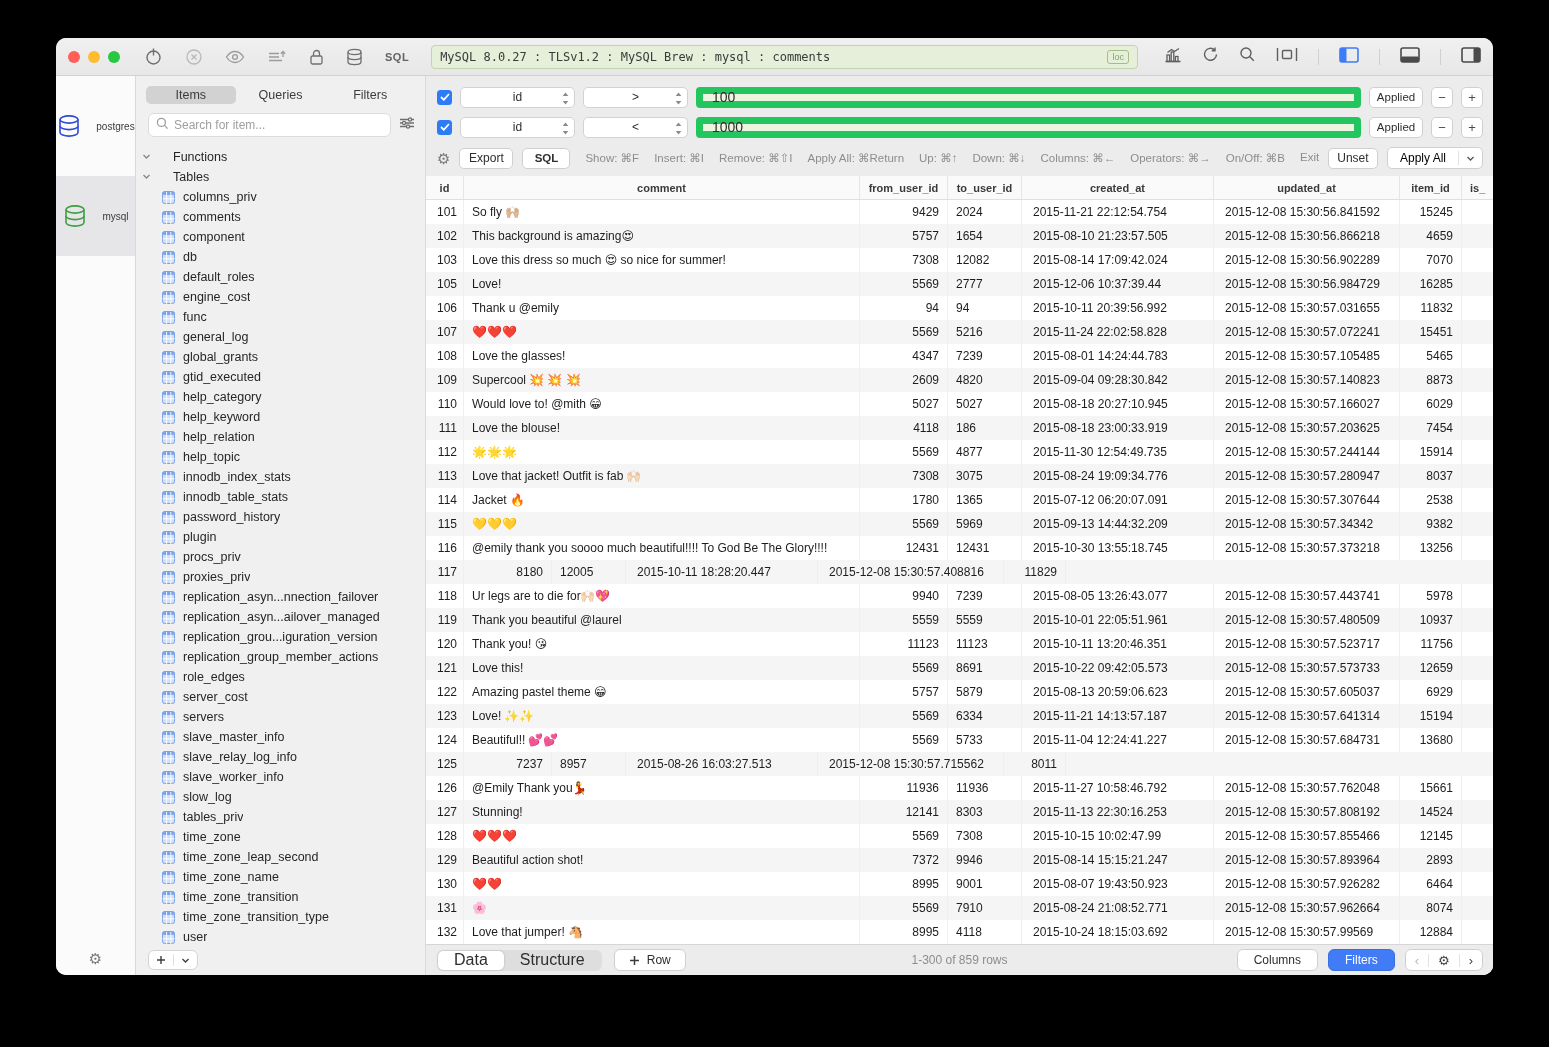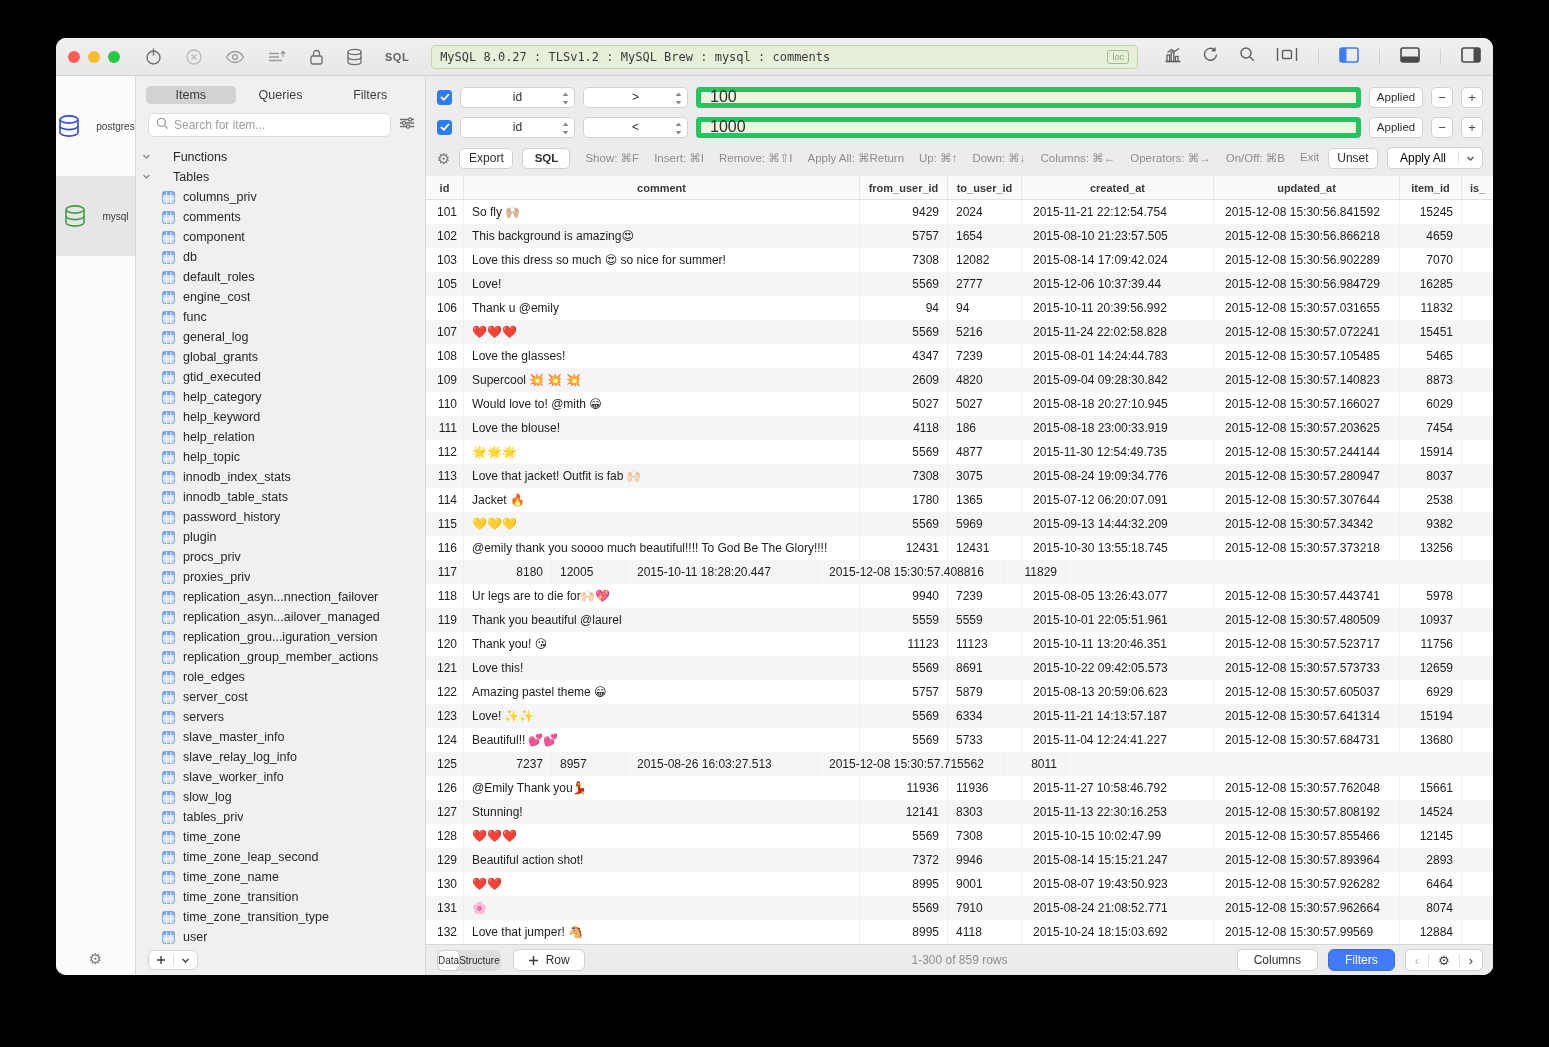--- a/index.html
+++ b/index.html
@@ -52,21 +52,21 @@
 
   
   .main { flex:1; display:flex; flex-direction:column; min-width:0; background:#fff; }
   .filter-panel { background:#ececec; padding:10px 10px 6px 11px; flex:0 0 auto; }
   .filter-row { display:flex; align-items:center; gap:8px; height:22px; margin-bottom:8px; }
   .checkbox { width:15px; height:15px; background:#2e7bf6; border-radius:3.5px; display:flex; align-items:center; justify-content:center; flex:0 0 15px; }
   .popup { background:#fff; border:1px solid #d2d2d2; border-radius:5px; height:21px; display:flex; align-items:center; justify-content:center; position:relative; font-size:12px; color:#2e2e2e; }
   .popup .stepper { position:absolute; right:5px; top:4px; }
   .popup.fieldsel { width:115px; }
   .popup.opsel { width:105px; }
-  .filter-value { flex:1; height:21px; background:#edf4e0; border:5px solid #22c55e; border-radius:4px; font-size:16px; color:#2e2e2e; display:flex; align-items:center; padding:0 9px; }
+  .filter-value { flex:1; height:21px; background:#edf4e0; border:7px solid #22c55e; border-radius:4px; font-size:14px; color:#2e2e2e; display:flex; align-items:center; padding:0 9px; }
   .btn { background:#fff; border:1px solid #d0d0d0; border-radius:5px; font-size:12px; color:#2e2e2e; height:21px; display:flex; align-items:center; justify-content:center; font-family:inherit; }
   .btn.applied { width:54px; font-size:11.5px; }
   .btn.sq { width:22px; color:#4a4a4a; font-size:13px; }
   .filter-toolbar { display:flex; align-items:center; height:24px; gap:9px; margin-top:2px; }
   .filter-toolbar .btn.export { width:54px; }
   .filter-toolbar .btn.sqlbtn { width:48px; font-weight:bold; font-size:11.5px; }
   .shortcuts { display:flex; gap:15px; color:#8d8d8d; font-size:11.5px; white-space:nowrap; overflow:hidden; flex:1; margin-left:6px; }
   .btn.unset { width:50px; }
   .applyall { display:flex; align-items:center; background:#fff; border:1px solid #d0d0d0; border-radius:5px; height:22px; }
   .applyall .lbl { padding:0 12px; font-size:12px; }
@@ -87,21 +87,21 @@
   .c4 { width:192px; flex:0 0 192px; padding-left:11px; }
   .c5 { width:186px; flex:0 0 186px; padding-left:11px; }
   .c6 { width:62px; flex:0 0 62px; justify-content:flex-end; padding-right:8px; }
   .c7 { flex:1; padding-left:8px; border-right:none; }
   .th.c0,.th.c1,.th.c2,.th.c3,.th.c4,.th.c5,.th.c6 { justify-content:center; padding:0; }
   .th.c7 { justify-content:flex-start; padding-left:8px; }
 
   
   .statusbar { height:31px; background:#ececec; border-top:1px solid #d6d6d6; display:flex; align-items:center; padding:0 10px 0 11px; gap:12px; flex:0 0 31px; position:relative; }
   .segmented { background:#dedede; border-radius:6px; height:21px; display:flex; align-items:center; padding:1px; }
-  .seg-item { font-size:10px; color:#2e2e2e; padding:0 0; height:19px; display:flex; align-items:center; border-radius:5px; }
+  .seg-item { font-size:16px; color:#2e2e2e; padding:0 16px; height:19px; display:flex; align-items:center; border-radius:5px; }
   .seg-item.active { background:#fff; box-shadow:0 0 2px rgba(0,0,0,.25); }
   .btn.addrow { padding:0 14px; gap:7px; height:22px; border-radius:6px; }
   .rowcount { position:absolute; left:0; right:0; text-align:center; font-size:12px; color:#8d8d8d; pointer-events:none; }
   .sb-right { margin-left:auto; display:flex; align-items:center; gap:10px; }
   .btn.columns { padding:0 16px; height:22px; border-radius:6px; }
   .btn.filters { padding:0 16px; height:22px; border-radius:6px; background:#417bf6; border-color:#3a6fe0; color:#fff; }
   .nav-group { background:#fff; border:1px solid #d0d0d0; border-radius:6px; height:22px; display:flex; align-items:center; }
   .nav-group .seg { padding:0 9px; display:flex; align-items:center; height:100%; }
   .nav-group .sep { width:1px; height:13px; background:#e2e2e2; }
   .nav-arrow { font-size:13px; color:#3f3f3f; }

